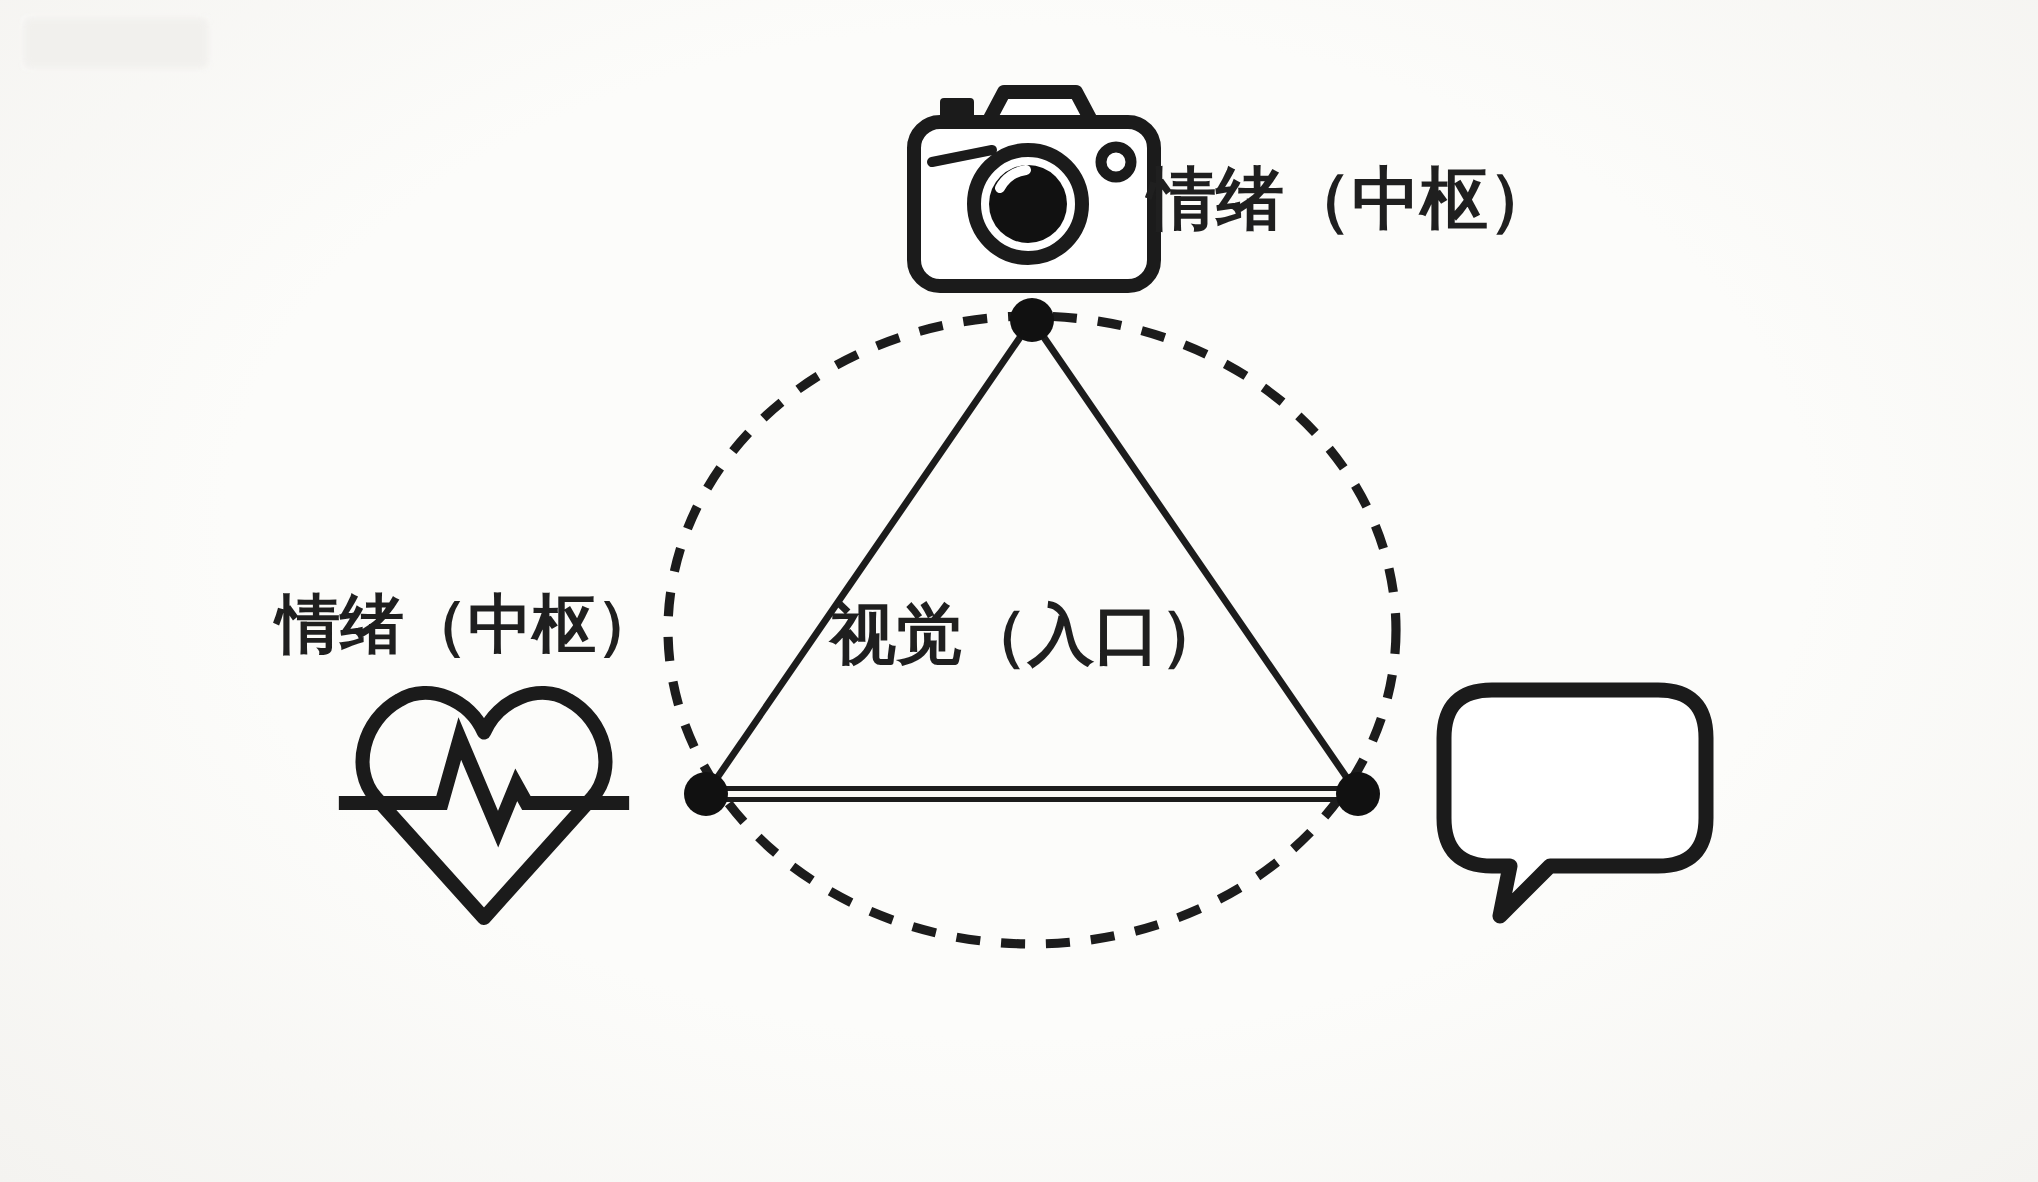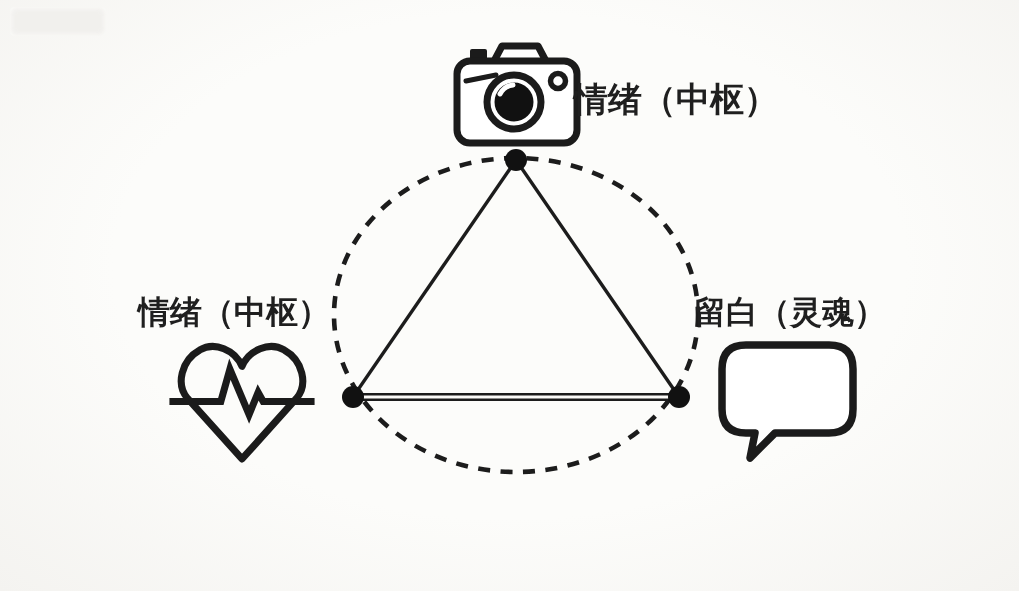--- a/index.html
+++ b/index.html
@@ -97,16 +97,16 @@
     <path d="M75,28 C68,12 48,3 33,12 C15,22 9,46 21,60 L75,120 L129,60 C141,46 135,22 117,12 C102,3 82,12 75,28 Z" fill="none" stroke="#1b1b1b" stroke-width="7" stroke-linejoin="round"></path>
     <path d="M3,63 H54 L63,31 L82,76 L91,54 L96,63 H147" fill="none" stroke="#1b1b1b" stroke-width="7" stroke-linejoin="miter"></path>
   </svg>
 
   <svg class="icon-svg bubble-icon" viewBox="0 0 140 121">
     <path d="M28,4 H111 Q135,4 135,28 V68 Q135,92 111,92 H57 L32,117 L37,92 H28 Q4,92 4,68 V28 Q4,4 28,4 Z" fill="#ffffff" stroke="#1b1b1b" stroke-width="7.5" stroke-linejoin="round"></path>
   </svg>
 
   <div class="node-label label-top">情绪（中枢）</div>
   <div class="node-label label-left">情绪（中枢）</div>
-  <div class="node-label label-right">留白（灵魂）</div>
+  <div class="node-label label-center">视觉（入口）</div>
 
 
 </div>
 
 </body></html>

